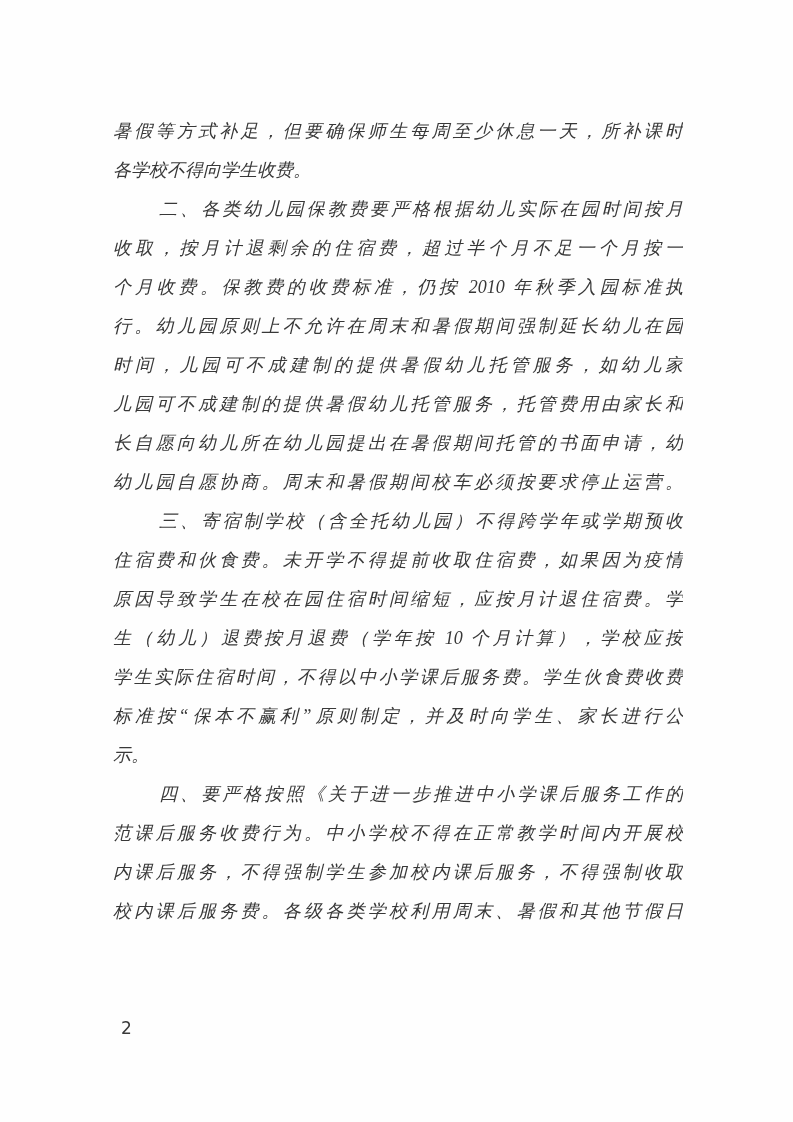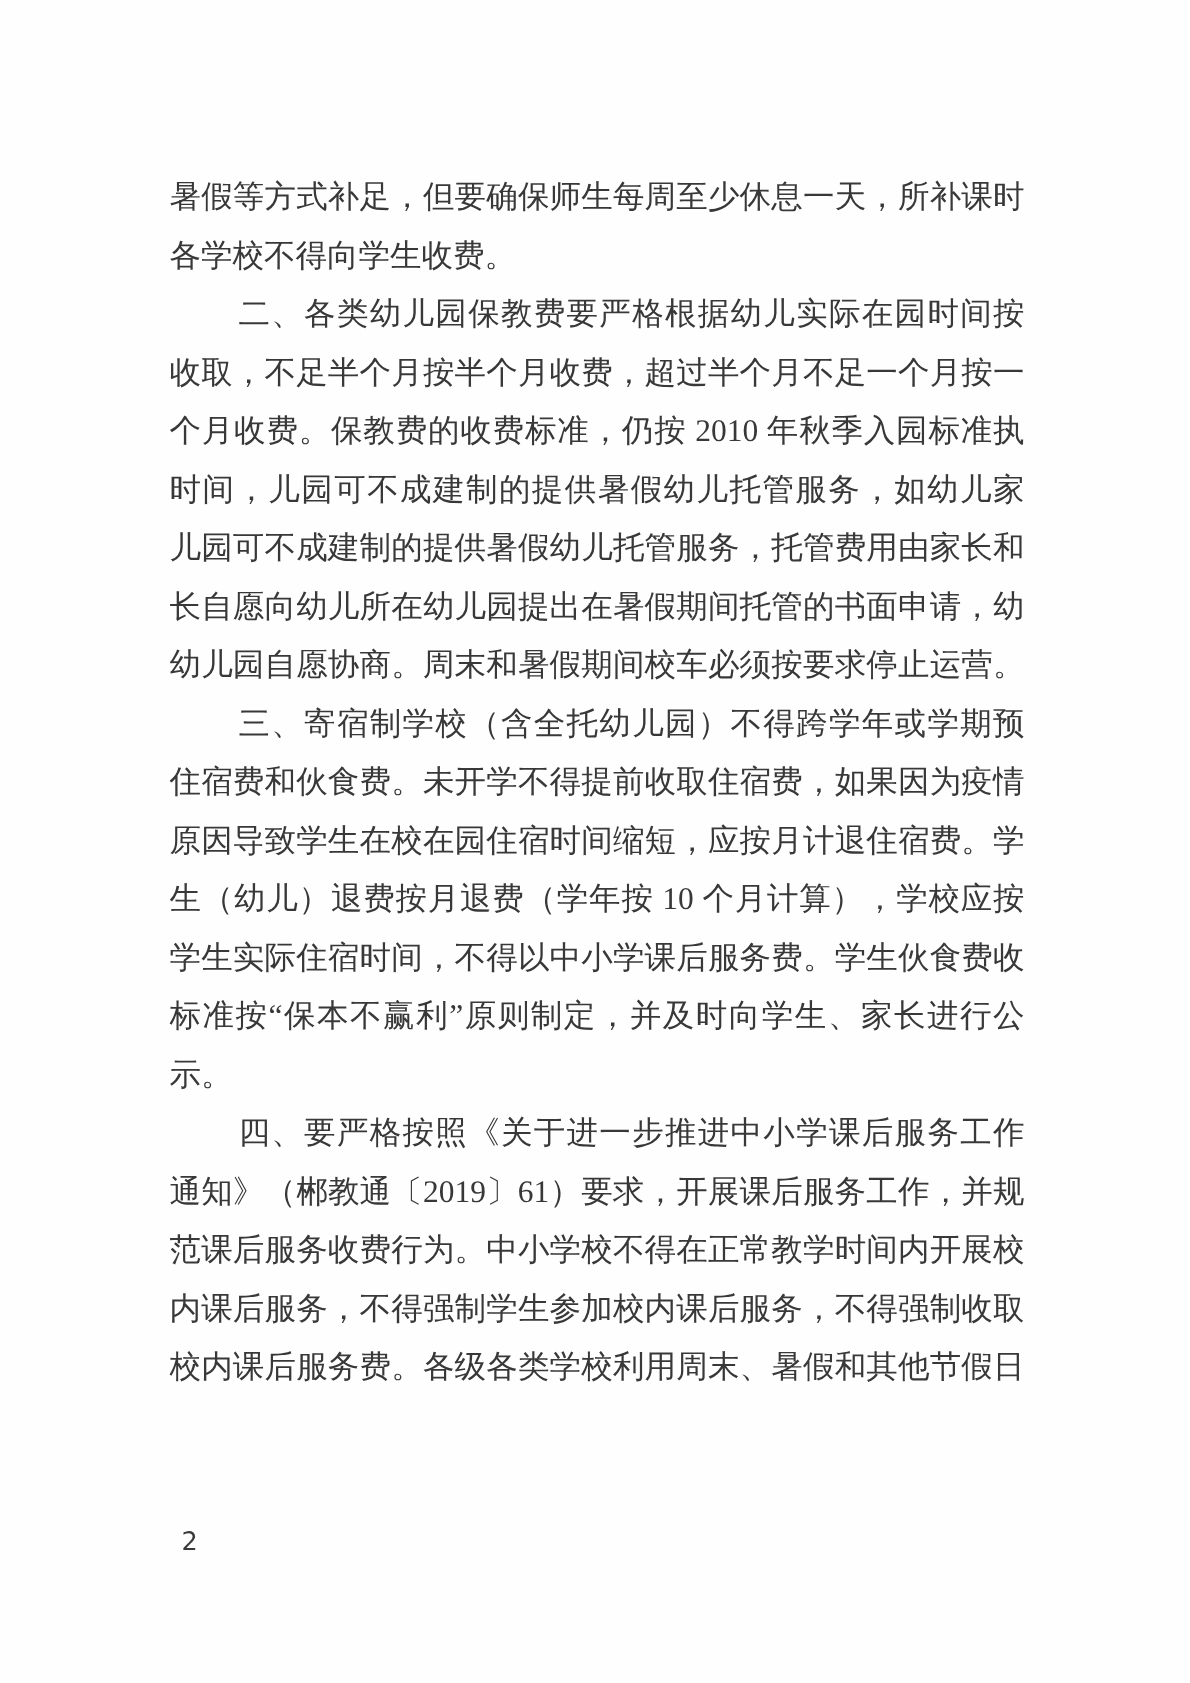--- a/index.html
+++ b/index.html
@@ -25,26 +25,27 @@
   .doc-text {
     position: absolute;
     left: 113px;
     top: 112px;
     width: 570px;
     color: #383838;
   }
   .text-line {
     height: 39px;
     line-height: 39px;
-    font-size: 21px;
+    font-size: 18px;
     letter-spacing: 0;
     text-align: justify;
     text-align-last: justify;
     overflow: hidden;
     white-space: normal;
+    font-style: italic;
   }
   .text-line.indent {
     text-indent: 46px;
   }
   .text-line.no-justify {
     text-align: right;
     text-align-last: left;
   }
   .page-number {
     position: absolute;
@@ -57,33 +58,33 @@
   }
 </style>
 </head>
 <body>
 
 <div class="page">
   <div class="doc-text">
       <div class="text-line">暑假等方式补足，但要确保师生每周至少休息一天，所补课时</div>
       <div class="text-line no-justify">各学校不得向学生收费。</div>
       <div class="text-line indent">二、各类幼儿园保教费要严格根据幼儿实际在园时间按月</div>
-      <div class="text-line">收取，不足半个月按半个月收费，超过半个月不足一个月按一</div>
+      <div class="text-line">收取，按月计退剩余的住宿费，超过半个月不足一个月按一</div>
       <div class="text-line">个月收费。保教费的收费标准，仍按 2010 年秋季入园标准执</div>
+      <div class="text-line">行。幼儿园原则上不允许在周末和暑假期间强制延长幼儿在园</div>
       <div class="text-line">时间，儿园可不成建制的提供暑假幼儿托管服务，如幼儿家</div>
       <div class="text-line">儿园可不成建制的提供暑假幼儿托管服务，托管费用由家长和</div>
       <div class="text-line">长自愿向幼儿所在幼儿园提出在暑假期间托管的书面申请，幼</div>
       <div class="text-line">幼儿园自愿协商。周末和暑假期间校车必须按要求停止运营。</div>
       <div class="text-line indent">三、寄宿制学校（含全托幼儿园）不得跨学年或学期预收</div>
       <div class="text-line">住宿费和伙食费。未开学不得提前收取住宿费，如果因为疫情</div>
       <div class="text-line">原因导致学生在校在园住宿时间缩短，应按月计退住宿费。学</div>
       <div class="text-line">生（幼儿）退费按月退费（学年按 10 个月计算），学校应按</div>
       <div class="text-line">学生实际住宿时间，不得以中小学课后服务费。学生伙食费收费</div>
       <div class="text-line">标准按“保本不赢利”原则制定，并及时向学生、家长进行公</div>
       <div class="text-line no-justify">示。</div>
       <div class="text-line indent">四、要严格按照《关于进一步推进中小学课后服务工作的</div>
-      <div class="text-line">通知》（郴教通〔2019〕61）要求，开展课后服务工作，并规</div>
       <div class="text-line">范课后服务收费行为。中小学校不得在正常教学时间内开展校</div>
       <div class="text-line">内课后服务，不得强制学生参加校内课后服务，不得强制收取</div>
       <div class="text-line">校内课后服务费。各级各类学校利用周末、暑假和其他节假日</div>
     </div>
   <div class="page-number">2</div>
 </div>
 
 </body></html>

